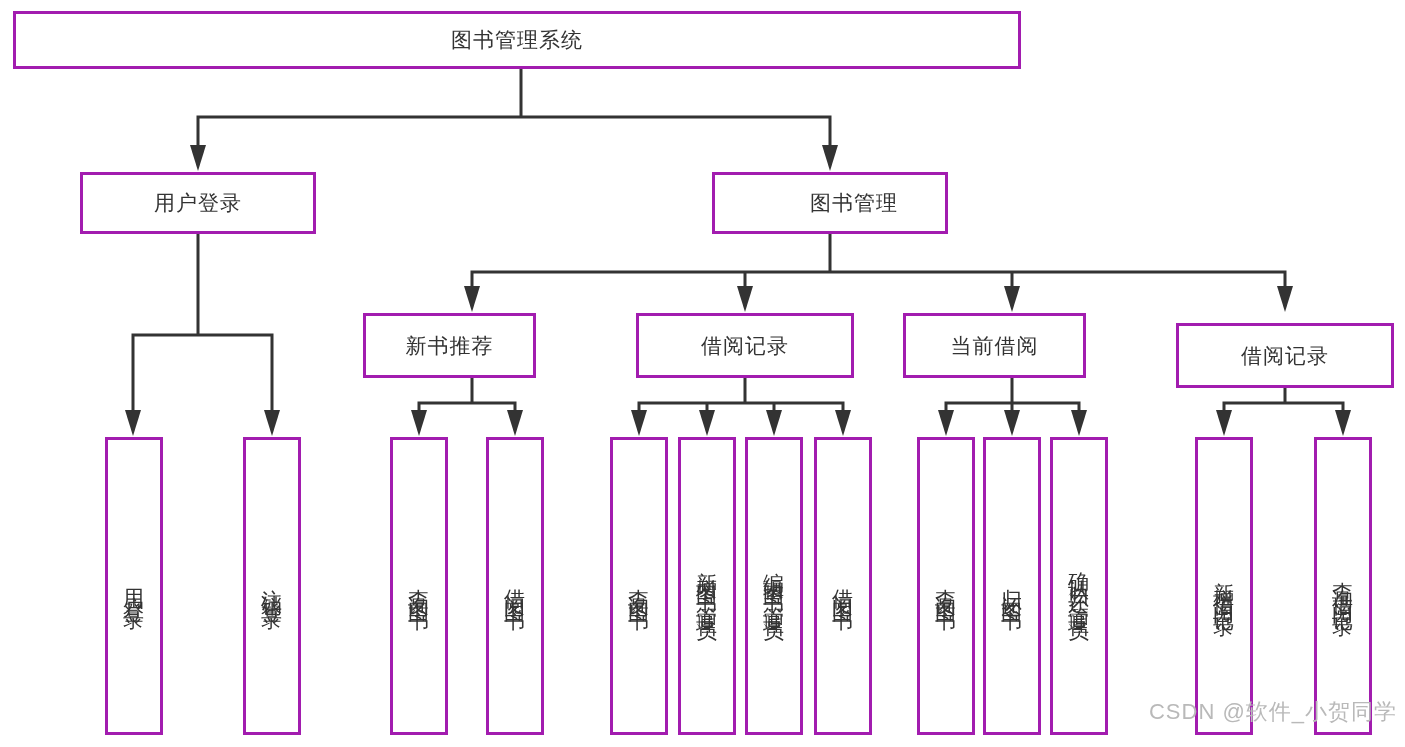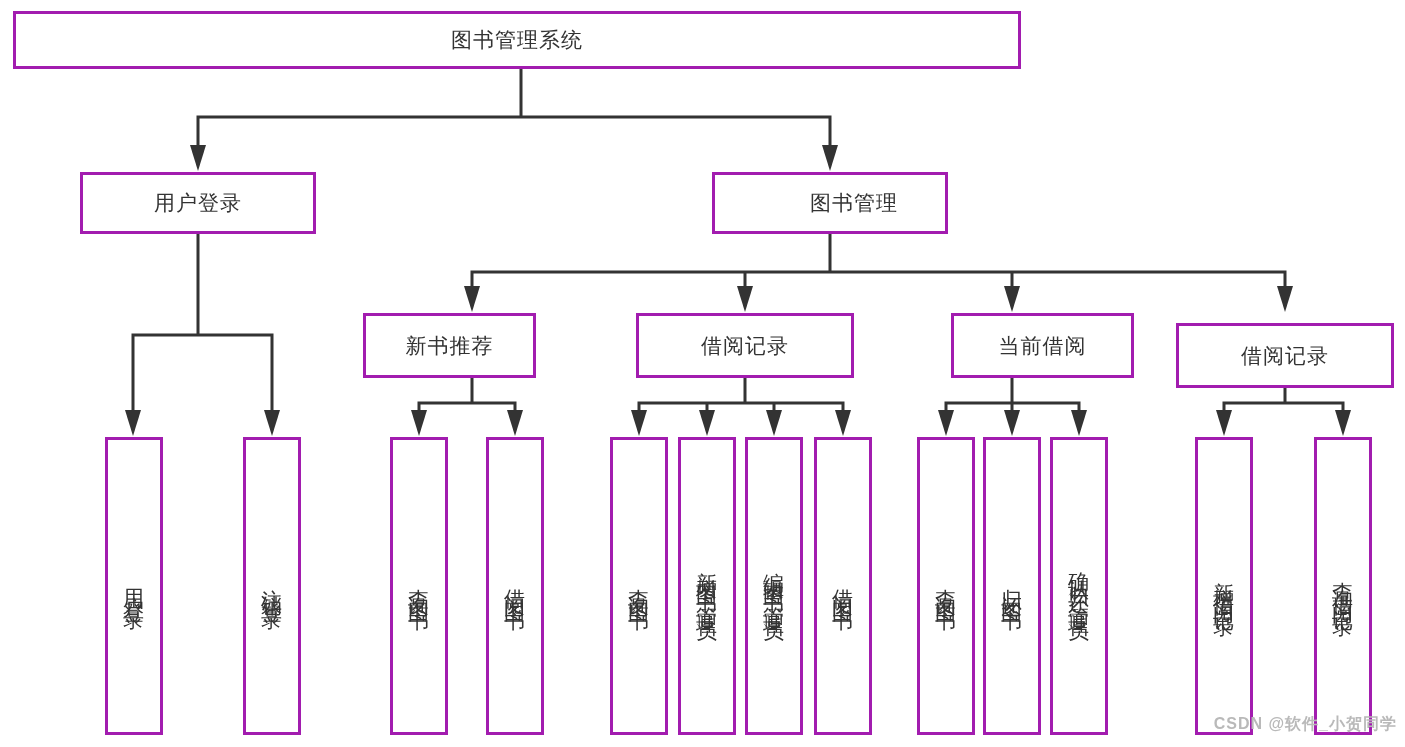--- a/index.html
+++ b/index.html
@@ -38,26 +38,25 @@
   .node.vertical {
     writing-mode: vertical-rl;
     text-orientation: mixed;
     letter-spacing: 7px;
     line-height: 1;
     padding: 4px 0;
   }
   .watermark {
     position: absolute;
     right: 8px;
-    bottom: 12px;
+    bottom: 20px;
     color: #b9b9b9;
-    font-size: 16px;
+    font-size: 22px;
     letter-spacing: 1px;
     white-space: nowrap;
-    font-weight: bold;
   }
 </style>
 </head>
 <body>
 
 <div id="canvas">
 
   <svg id="edges-svg" viewBox="0 0 1405 747" xmlns="http://www.w3.org/2000/svg">
 
     <g stroke="#333333" stroke-width="3" fill="none">
@@ -100,21 +99,21 @@
     </g>
   </svg>
 
   <div class="node" style="left:13px; top:11px; width:1008px; height:58px;">图书管理系统</div>
 
   <div class="node" style="left:80px; top:172px; width:236px; height:62px;">用户登录</div>
   <div class="node" style="left:712px; top:172px; width:236px; height:62px;padding-left:48px;">图书管理</div>
 
   <div class="node" style="left:363px; top:313px; width:173px; height:65px;">新书推荐</div>
   <div class="node" style="left:636px; top:313px; width:218px; height:65px;">借阅记录</div>
-  <div class="node" style="left:903px; top:313px; width:183px; height:65px;margin-left:48px;">当前借阅</div>
+  <div class="node" style="left:903px; top:313px; width:183px; height:65px;">当前借阅</div>
   <div class="node" style="left:1176px; top:313px; width:218px; height:65px;margin-top:10px;">借阅记录</div>
 
   <div class="node vertical" style="left:105px; top:437px; width:58px; height:298px;">用户登录</div>
   <div class="node vertical" style="left:243px; top:437px; width:58px; height:298px;">注销登录</div>
 
   <div class="node vertical" style="left:390px; top:437px; width:58px; height:298px;">查询图书</div>
   <div class="node vertical" style="left:486px; top:437px; width:58px; height:298px;">借阅图书</div>
 
   <div class="node vertical" style="left:610px; top:437px; width:58px; height:298px;">查询图书</div>
   <div class="node vertical" style="left:678px; top:437px; width:58px; height:298px;">新增图书（管理员）</div>

